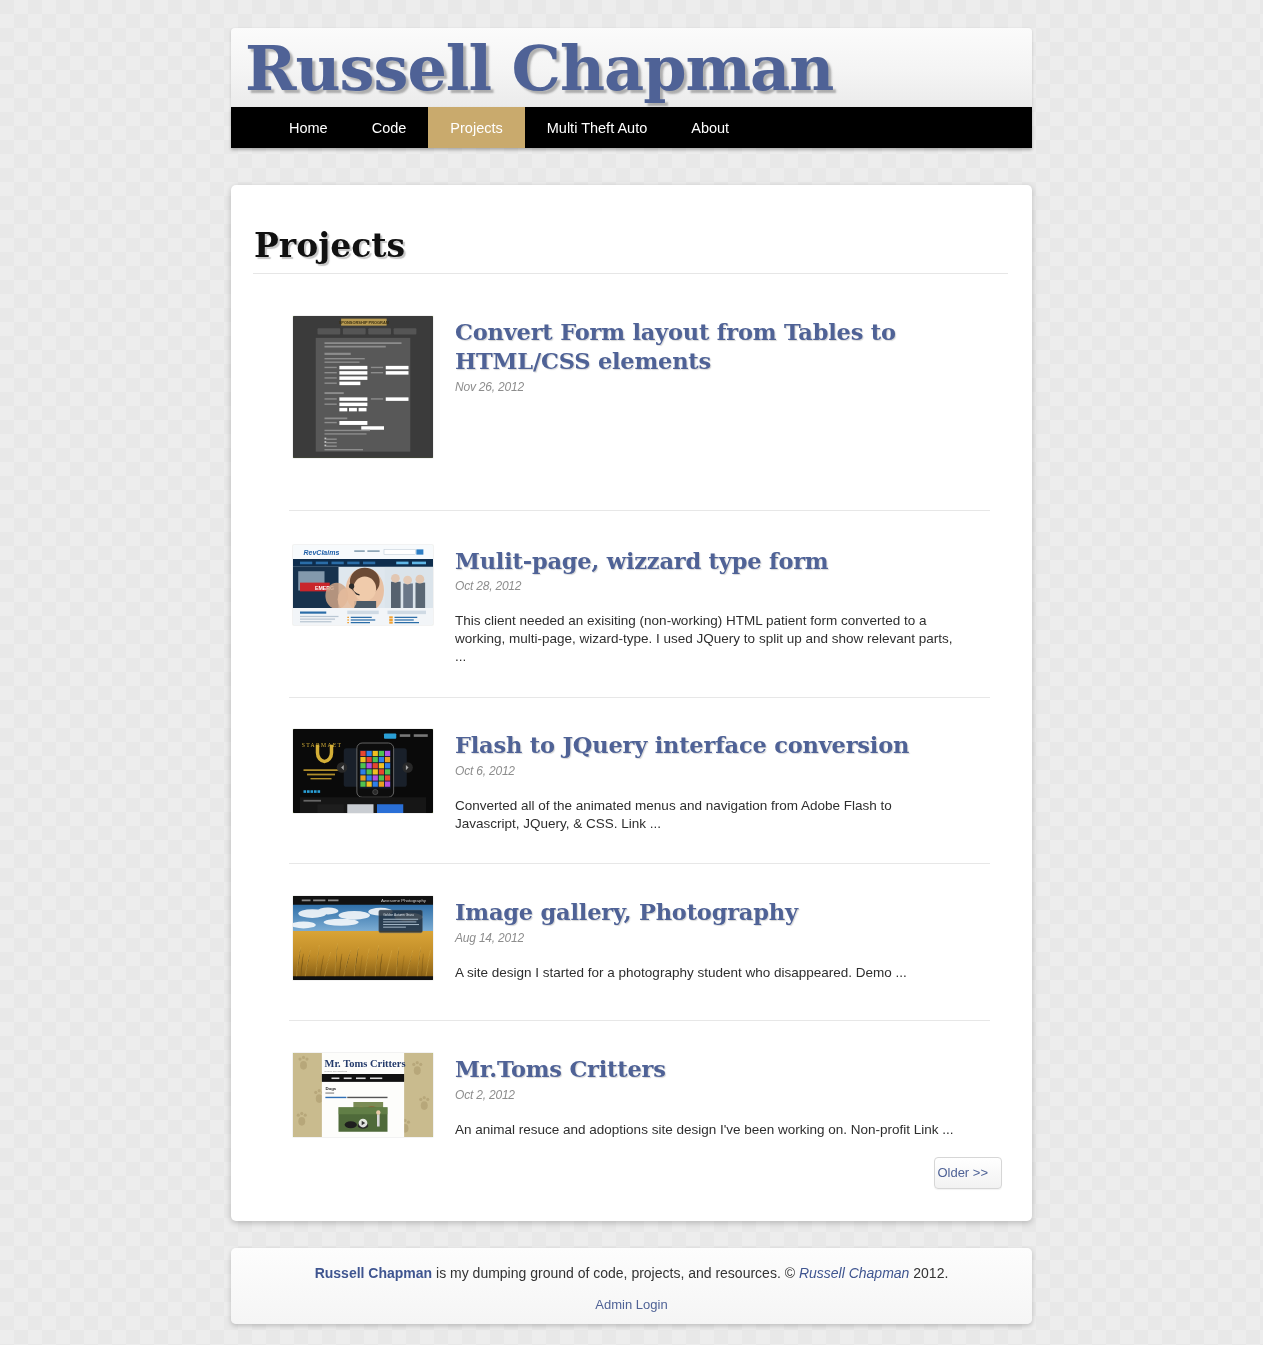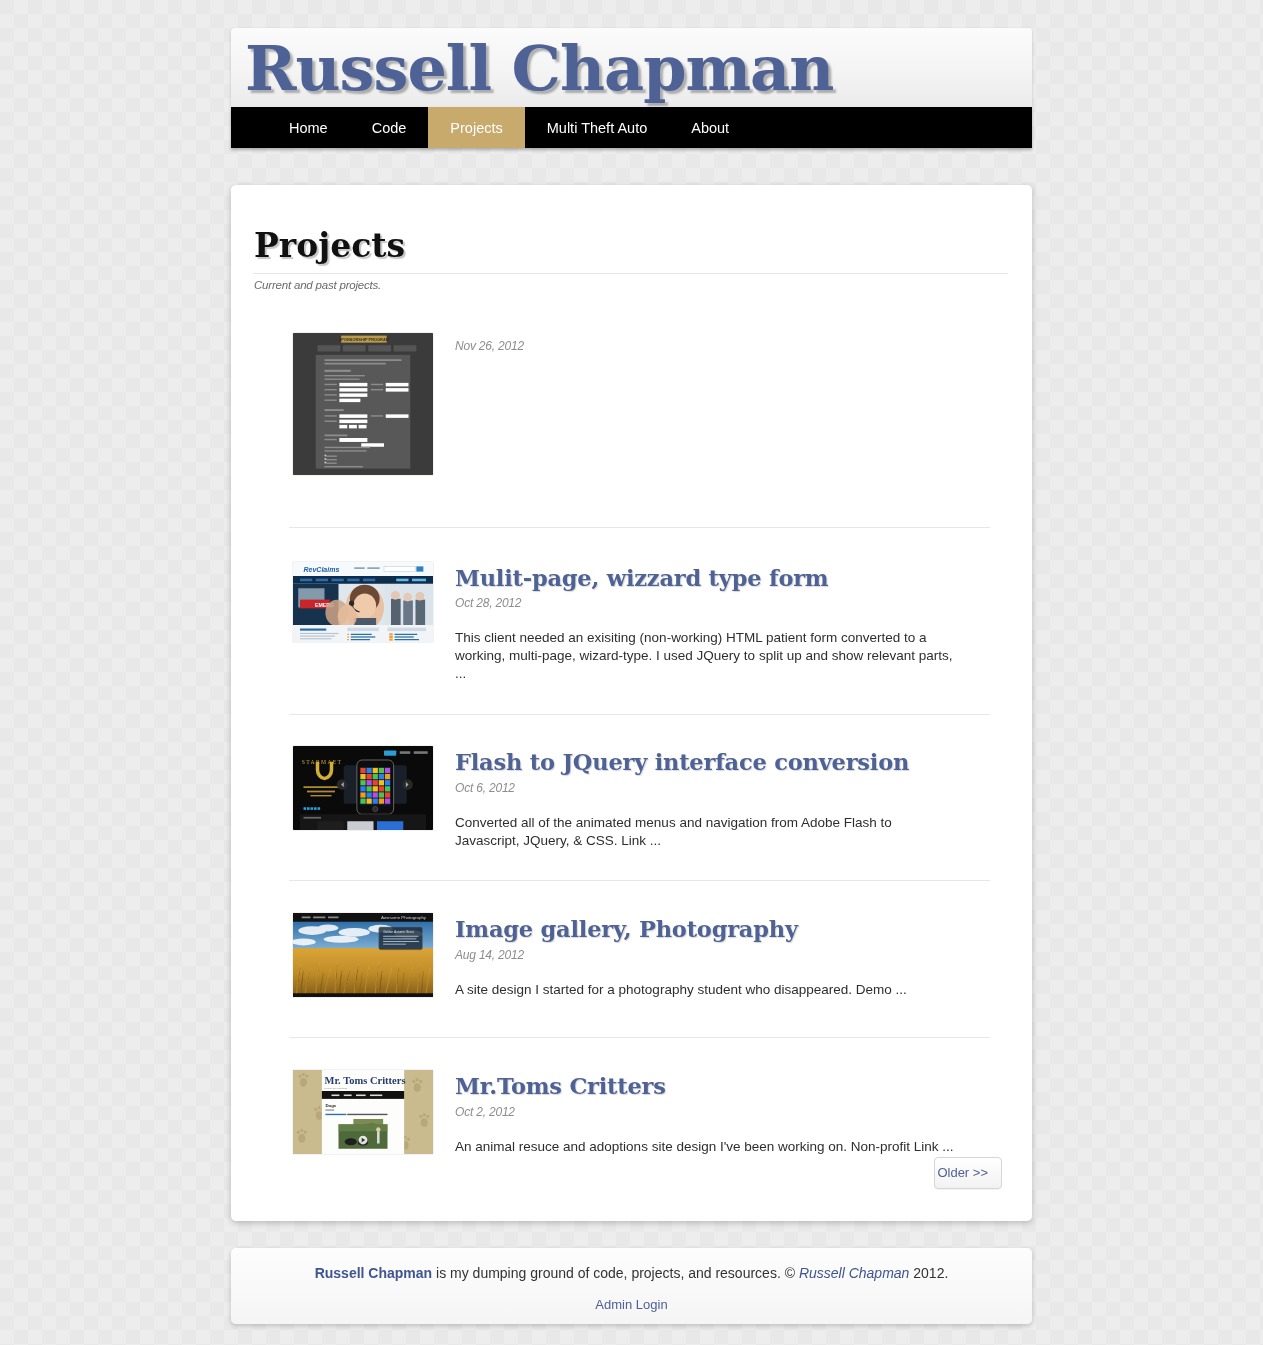--- a/index.html
+++ b/index.html
@@ -196,21 +196,20 @@
       <a class="nav-item">Code</a>
       <a class="nav-item active">Projects</a>
       <a class="nav-item">Multi Theft Auto</a>
       <a class="nav-item">About</a>
     </nav>
   </div>
 
   <div class="card">
     <h2 class="page-title">Projects</h2>
     <div class="title-rule"></div>
-    <div class="page-subtitle">Current and past projects.</div>
 
     <div class="entries">
 
       <div class="entry">
         <div class="entry-thumb">
           <svg viewBox="0 0 160 162" xmlns="http://www.w3.org/2000/svg">
             <rect width="160" height="162" fill="#3b3b3b"></rect>
             <rect x="55" y="3" width="52" height="8" fill="#b99b52"></rect>
             <text x="81" y="9.5" font-size="4.5" fill="#3a2f12" text-anchor="middle" font-family="sans-serif" font-weight="bold">SPONSORSHIP PROGRAM</text>
             <g fill="#555">
@@ -271,20 +270,21 @@
             <g fill="#c8c8c8">
               <rect x="36" y="139" width="2" height="2"></rect>
                 <rect x="36" y="143" width="2" height="2"></rect>
                 <rect x="36" y="147" width="2" height="2"></rect>
             </g>
             <rect x="36" y="152" width="44" height="1.6" fill="#8d8d8d"></rect>
             <rect x="0" y="157" width="160" height="5" fill="#3b3b3b"></rect>
           </svg>
         </div>
         <div class="entry-body">
+          <h3 class="entry-title">Convert Form layout from Tables to HTML/CSS elements</h3>
           <div class="entry-date">Nov 26, 2012</div>
         </div>
       </div>
 
       <div class="entry-divider" style="margin-top:52px;"></div>
 
       <div class="entry" style="margin-top:34px;">
         <div class="entry-thumb">
           <svg viewBox="0 0 160 92" xmlns="http://www.w3.org/2000/svg">
             <rect width="160" height="92" fill="#ffffff"></rect>

